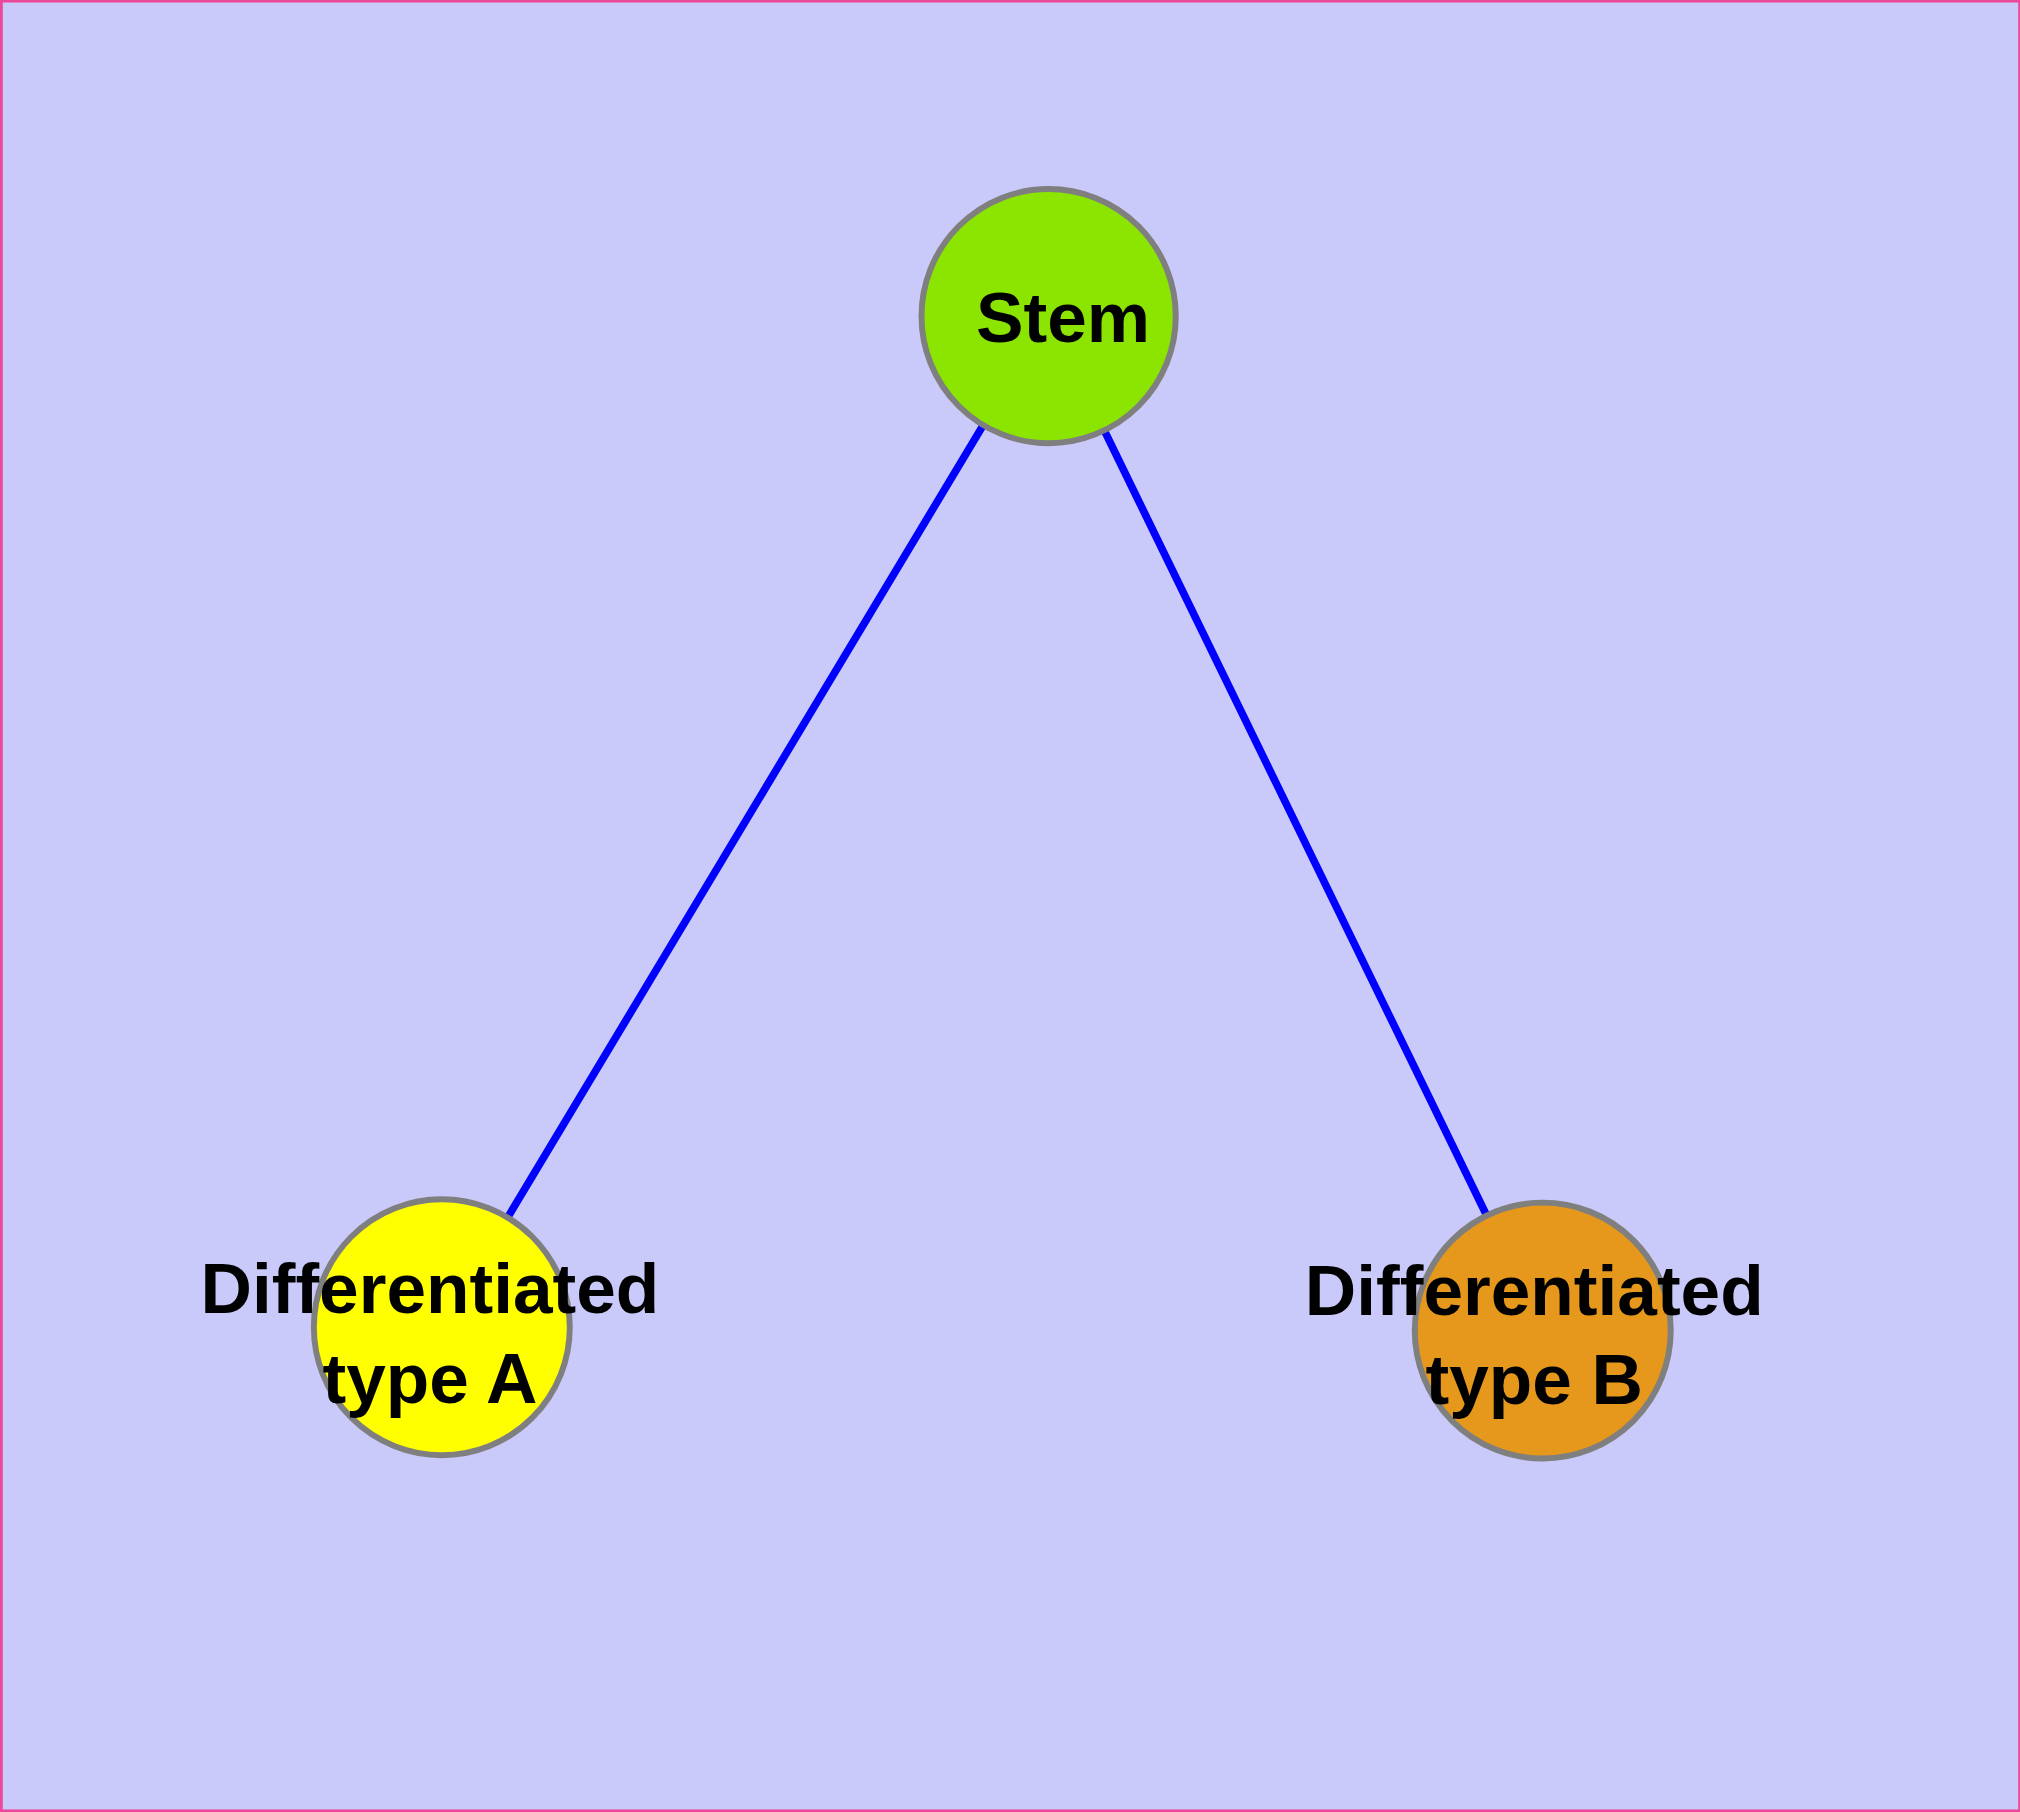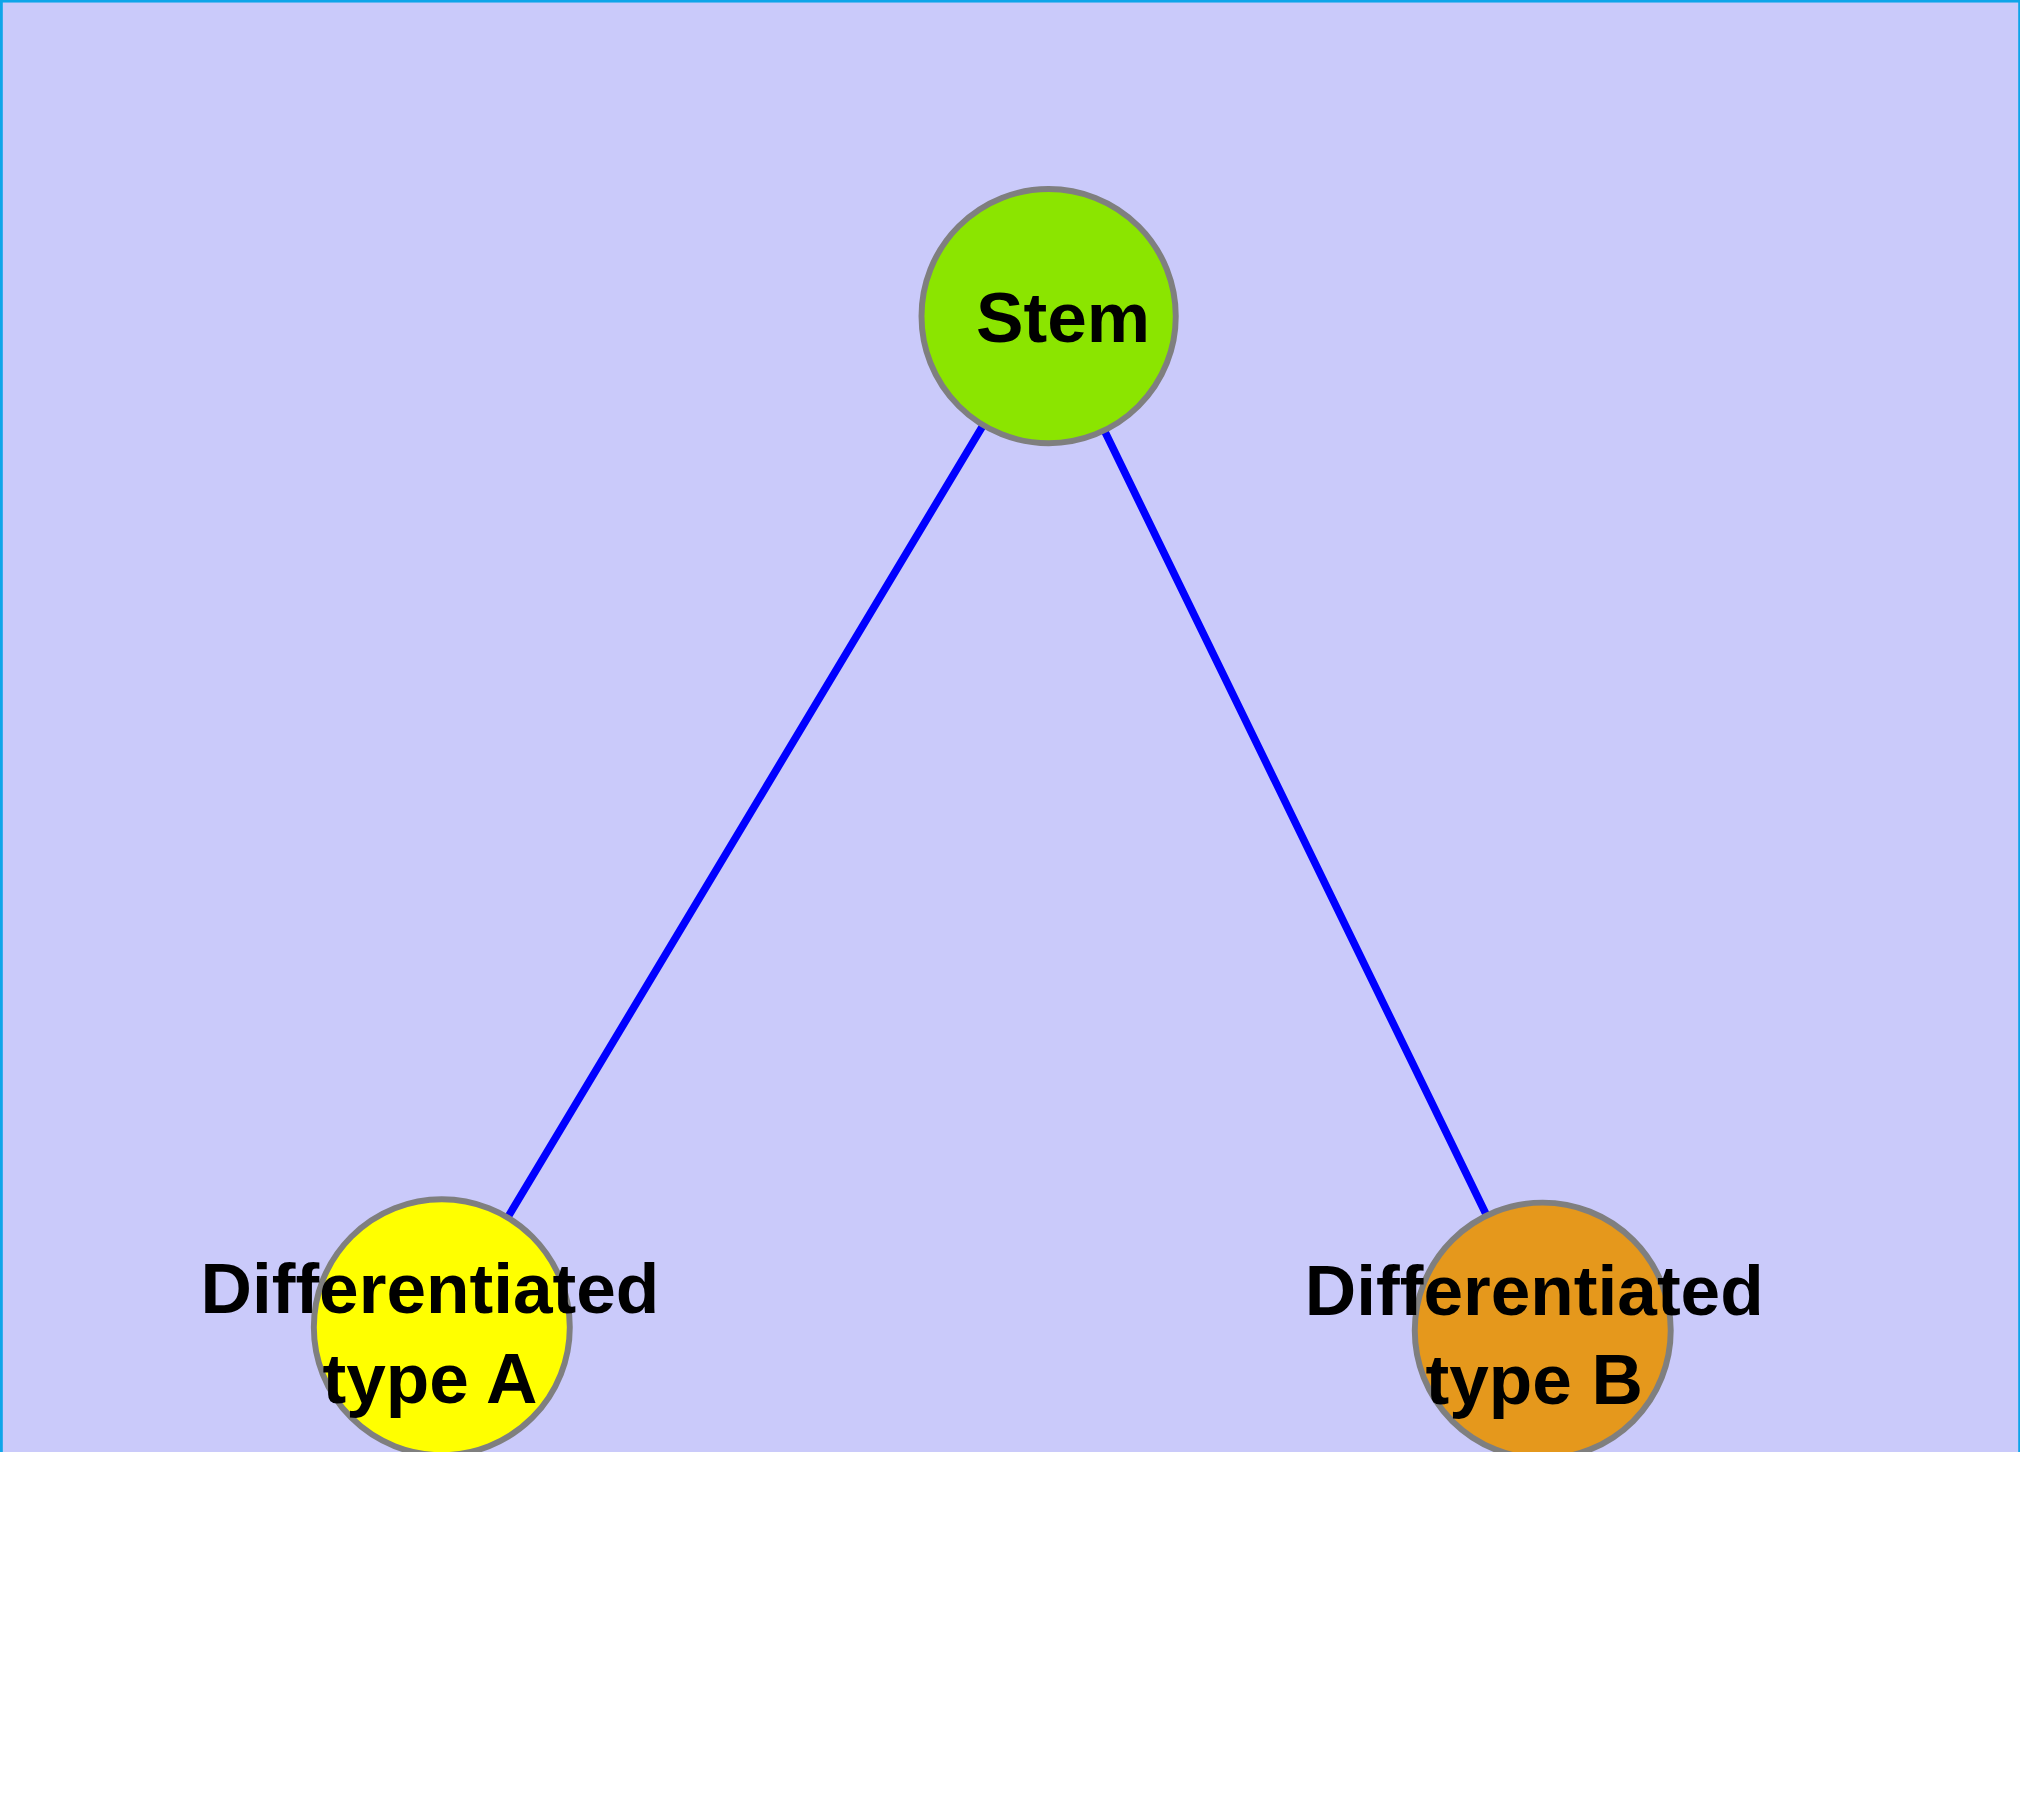--- a/index.html
+++ b/index.html
@@ -3,23 +3,23 @@
 <meta charset="utf-8">
 <style>
   html, body {
     margin: 0;
     padding: 0;
     background: #ffffff;
     font-family: "Liberation Sans", sans-serif;
   }
   .canvas-wrap {
     width: 2021px;
-    height: 1452px;
+    height: 1812px;
     position: relative;
-    background: #0ea5e9;
+    background: #ec4899;
   }
   svg.graph {
     display: block;
     width: 2021px;
     height: 1812px;
   }
   .node-label {
     font-family: "Liberation Sans", sans-serif;
     font-weight: bold;
     font-size: 84px;

